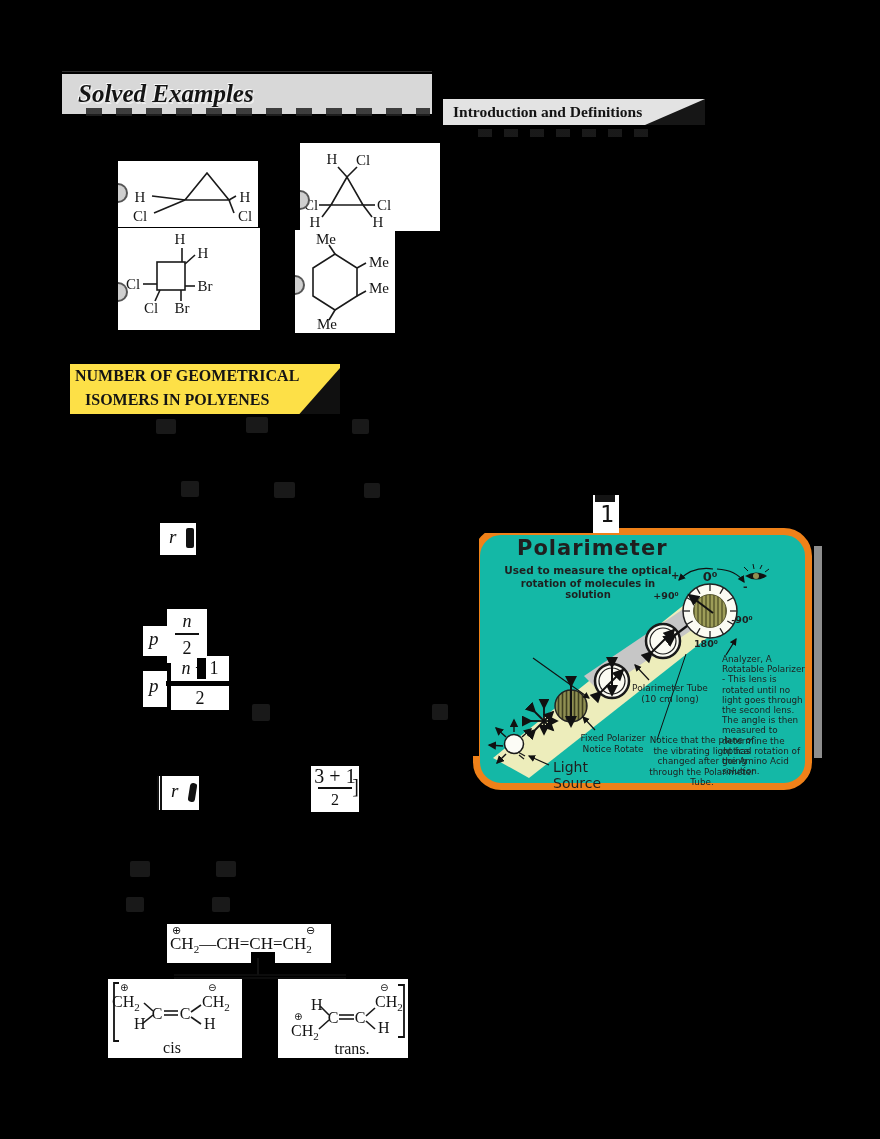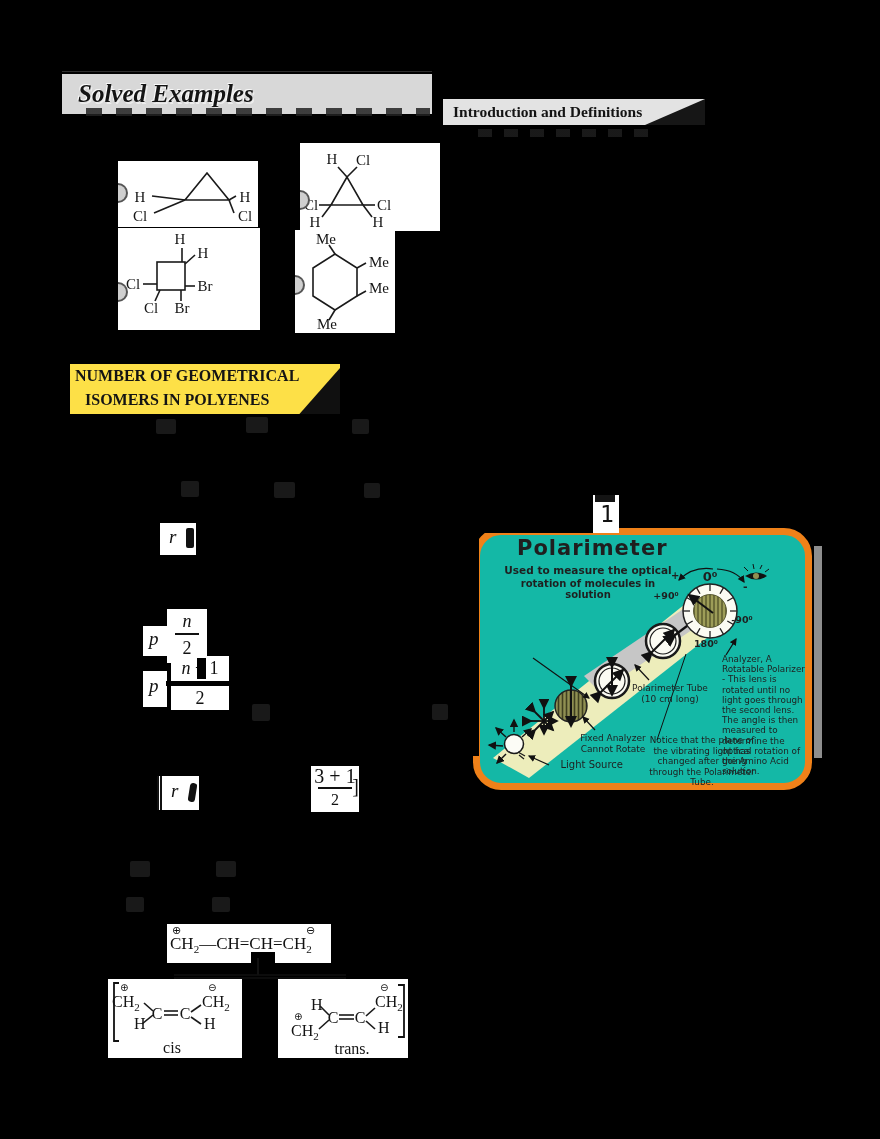--- a/index.html
+++ b/index.html
@@ -282,22 +282,22 @@
 
       <div class="pol-label" style="left:224px;top:41px;width:26px;text-align:center;font-size:13px;font-weight:bold;">0⁰</div>
       <div class="pol-label" style="left:178px;top:62px;width:30px;text-align:center;font-size:9.5px;font-weight:bold;">+90⁰</div>
       <div class="pol-label" style="left:254px;top:86px;width:30px;text-align:center;font-size:9.5px;font-weight:bold;">-90⁰</div>
       <div class="pol-label" style="left:218px;top:110px;width:30px;text-align:center;font-size:9.5px;font-weight:bold;">180⁰</div>
       <div class="pol-label" style="left:198px;top:42px;font-size:10px;font-weight:bold;">+</div>
       <div class="pol-label" style="left:270px;top:52px;font-size:11px;font-weight:bold;">-</div>
 
       <div class="pol-label" style="left:249px;top:126px;width:84px;font-size:8.8px;line-height:10.2px;">Analyzer, A Rotatable Polarizer - This lens is rotated until no light goes through the second lens. The angle is then measured to determine the optical rotation of the Amino Acid solution.</div>
       <div class="pol-label" style="left:158px;top:155px;width:78px;text-align:center;font-size:9px;line-height:11px;">Polarimeter Tube (10 cm long)</div>
-      <div class="pol-label" style="left:104px;top:205px;width:72px;text-align:center;font-size:9px;line-height:11px;">Fixed Analyzer Cannot Rotate</div>
-      <div class="pol-label" style="left:80px;top:231px;width:70px;font-size:10px;text-align:right;">Light Source</div>
+      <div class="pol-label" style="left:104px;top:205px;width:72px;text-align:center;font-size:9px;line-height:11px;">Fixed Polarizer Notice Rotate</div>
+      <div class="pol-label" style="left:80px;top:231px;width:70px;font-size:14px;">Light Source</div>
       <div class="pol-label" style="left:170px;top:207px;width:118px;text-align:center;font-size:8.8px;line-height:10.6px;">Notice that the plane of the vibrating light has changed after going through the Polarimeter Tube.</div>
     </div>
   </div>
 
   <div class="abs" style="left:466px;top:524px;width:13px;height:232px;background:#000;z-index:10;"></div>
   <div class="abs" style="left:473px;top:524px;width:130px;height:9px;background:#000;z-index:10;"></div>
 
   <div class="whitebox" style="left:593px;top:495px;width:26px;height:38px;z-index:30;">
     <div style="position:absolute;left:2px;top:0;width:20px;height:7px;background:#141414;"></div>
     <span style="position:absolute;left:7px;top:6px;font-size:23px;font-family:'DejaVu Sans Mono',monospace;">1</span>

